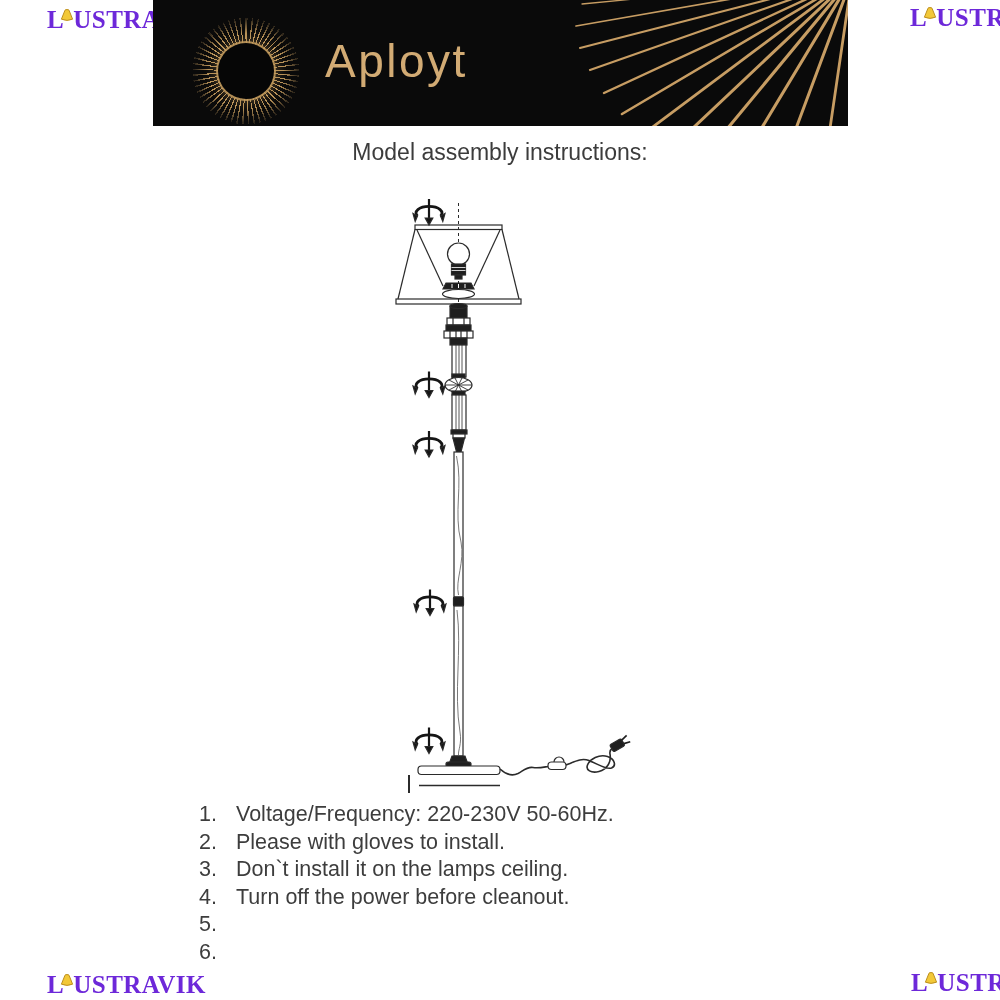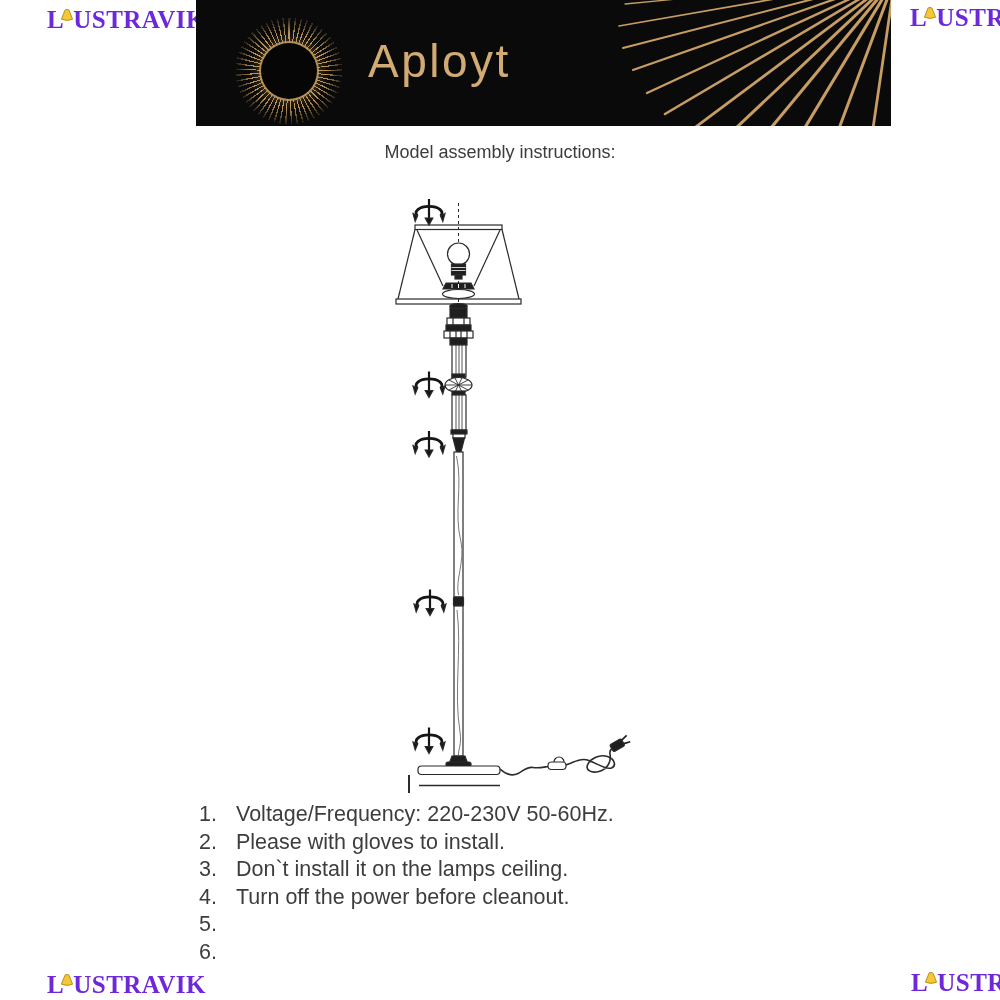--- a/index.html
+++ b/index.html
@@ -6,34 +6,34 @@
   html,body { width:1000px; height:1000px; }
   body { position:relative; background:#ffffff; font-family:"Liberation Sans",sans-serif; overflow:hidden; }
 
   
   .wm { position:absolute; font-family:"Liberation Serif",serif; font-weight:bold;
         font-size:25px; letter-spacing:0.5px; color:#6d28d9; white-space:nowrap;margin-left:44px; }
   .wm .wm-lamp { display:inline-block; width:14px; height:13px; margin-left:-4px; margin-right:-1px; vertical-align:6px; }
 
   
   .banner { position:absolute; left:153px; top:0; width:695px; height:126px;
-            background:#0a0a0a; overflow:hidden;margin-left:43px; }
+            background:#0a0a0a; overflow:hidden; }
   .sunburst { position:absolute; left:40px; top:18px; width:106px; height:106px; border-radius:50%;
               background:repeating-conic-gradient(#bb945a 0deg 1.7deg, rgba(5,5,5,0) 1.7deg 6.3deg); }
   .sunburst::before { content:""; position:absolute; inset:0; border-radius:50%;
               background:radial-gradient(circle, rgba(10,10,10,0) 50%, #0a0a0a 74%); }
   .sunburst::after { content:""; position:absolute; inset:25px; border-radius:50%; background:#060606;
               box-shadow:0 0 0 2px rgba(196,156,94,.85), 0 0 12px 4px rgba(196,156,94,.35); }
   .brand { position:absolute; left:172px; top:34px; font-size:46px; font-weight:300;
            letter-spacing:2.5px; color:#d2ab74; }
   .rays { position:absolute; right:0; top:0; width:420px; height:126px; }
 
   
   .title-block { position:absolute; left:0; top:138px; width:1000px; text-align:center;
-                 color:#3c3c3c; font-size:18px; line-height:29px; font-weight:400; }
+                 color:#3c3c3c; font-size:23px; line-height:29px; font-weight:400; }
 
   
   .diagram { position:absolute; left:385px; top:195px; width:255px; height:610px; }
 
   
   .instructions { position:absolute; left:199px; top:801px; width:660px; list-style:none;
                   color:#3d3d3d; font-size:21.5px; }
   .instructions li { display:flex; line-height:27.5px; }
   .instructions .num { width:37px; flex:none; }
 </style>

